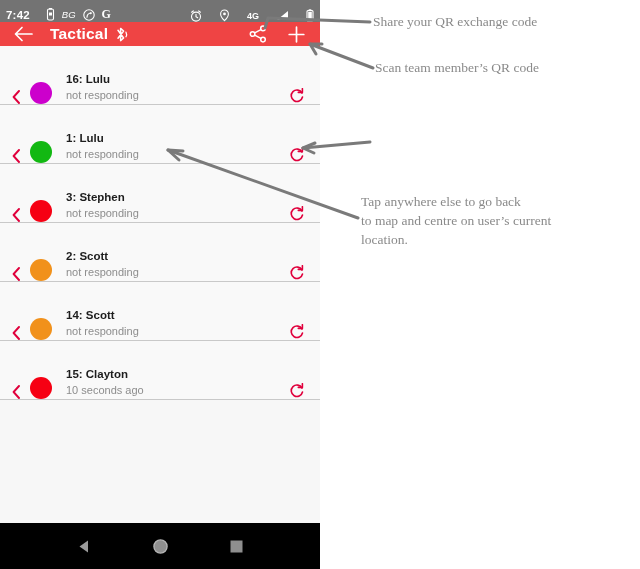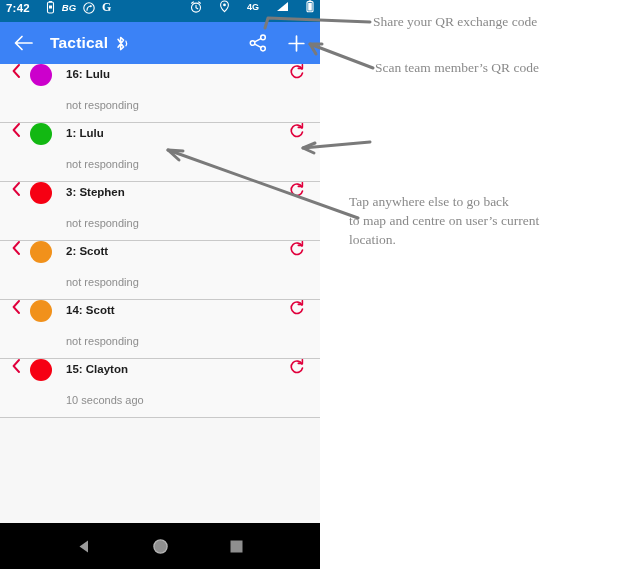--- a/index.html
+++ b/index.html
@@ -15,68 +15,68 @@
   .phone {
     position:absolute; left:0; top:0;
     width:320px; height:569px;
     background:#f7f7f7;
   }
 
   
   .statusbar {
     position:relative;
     height:22px; width:100%;
-    background:#0369a1;
-    display:flex; align-items:flex-start;
+    background:#737373;
+    display:flex; align-items:flex-end;
     padding:0 6px;
     color:#ffffff;
   }
   .sb-clock { font-size:11.5px; font-weight:bold; letter-spacing:.2px; margin-right:9px; }
   .sb-left { display:flex; align-items:center; gap:7px; flex:1; }
   .sb-right { display:flex; align-items:center; gap:17px; }
   .sb-ico { display:flex; align-items:center; justify-content:center; }
-  .sb-bg { font-size:9.5px; font-weight:bold; font-style:italic; }
+  .sb-bg { font-size:9.5px; font-weight:normal; font-style:italic; }
   .sb-g  { font-size:12px; font-weight:bold; font-family:"Liberation Serif", serif; }
   .sb-4g { font-size:9px; font-weight:bold; }
 
   
   .toolbar {
     position:relative;
-    height:42px; width:100%;
-    background:#3b82f6;
+    height:24px; width:100%;
+    background:#ef4444;
     display:flex; align-items:center;
     padding:0 10px;
     color:#fff;
   }
   .tb-back { width:26px; height:26px; display:flex; align-items:center; justify-content:center; cursor:pointer; }
   .tb-title {
     font-size:15.5px; font-weight:bold;
     margin-left:14px; letter-spacing:.2px;
     white-space:nowrap;
   }
   .tb-bt { margin-left:7px; display:flex; align-items:center; }
   .tb-spacer { flex:1; }
   .tb-act { width:28px; height:28px; display:flex; align-items:center; justify-content:center; cursor:pointer; }
   .tb-act + .tb-act { margin-left:10px; }
 
   
   .list { width:100%; background:#f9f9f9; }
   .row {
     position:relative;
     height:59px; width:100%;
-    display:flex; align-items:flex-start;
+    display:flex; align-items:flex-end;
     background:#f9f9f9;
     border-bottom:1px solid #c9c9c9;
     padding:0 12px 0 8px;
   }
   .row-chev { width:16px; display:flex; align-items:center; justify-content:center; }
   .row-dot { width:22px; height:22px; border-radius:50%; margin-left:6px; flex:0 0 auto; }
   .row-txt { margin-left:14px; flex:1; min-width:0; }
   .row-name { font-size:11.5px; font-weight:bold; color:#1d1d1d; line-height:1.35; }
-  .row-sub  { font-size:11px; color:#8d8d8d; line-height:1.45; margin-top:15px; }
+  .row-sub  { font-size:11px; color:#8d8d8d; line-height:1.45; margin-top:1px; }
   .row-ref { width:22px; display:flex; align-items:center; justify-content:center; cursor:pointer; }
 
   .list-fill { width:100%; background:#f7f7f7; flex:1; }
 
   
   .navbar {
     position:absolute; left:0; bottom:0;
     width:320px; height:46px;
     background:#000;
     display:flex; align-items:center; justify-content:space-around;
@@ -90,21 +90,21 @@
     position:absolute;
     color:#8a8a8a;
     font-size:13.5px;
     line-height:19px;
     white-space:pre-line;
     font-family:Liberation Serif, serif;
   }
   #note-share   { left:53px;  top:12px;  }
   #note-scan    { left:55px;  top:58px;  }
   #note-refresh { left:47px;  top:106px; }
-  #note-tap     { left:29px;  top:192px; }
+  #note-tap     { left:41px;  top:192px; }
 
   .leaders { position:absolute; left:0; top:0; width:640px; height:569px; pointer-events:none; }
 </style>
 </head>
 <body>
 
 <div id="root">
 
   <div class="phone">
 

